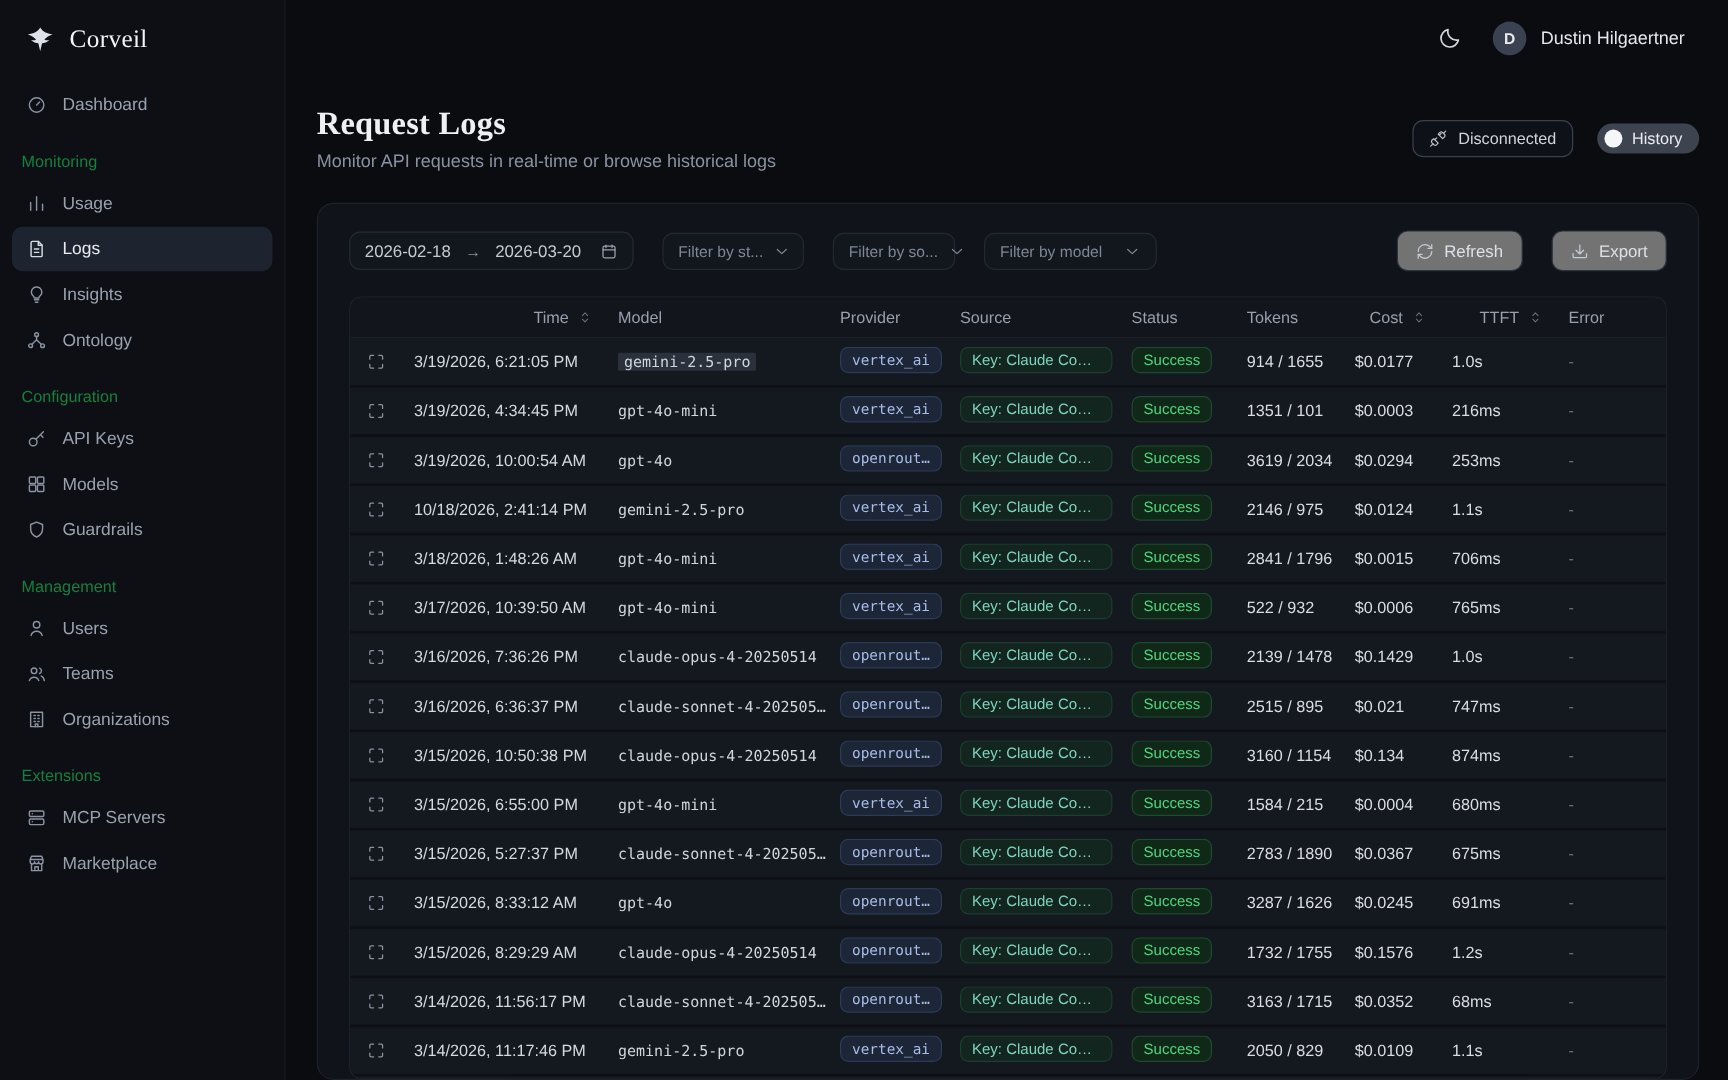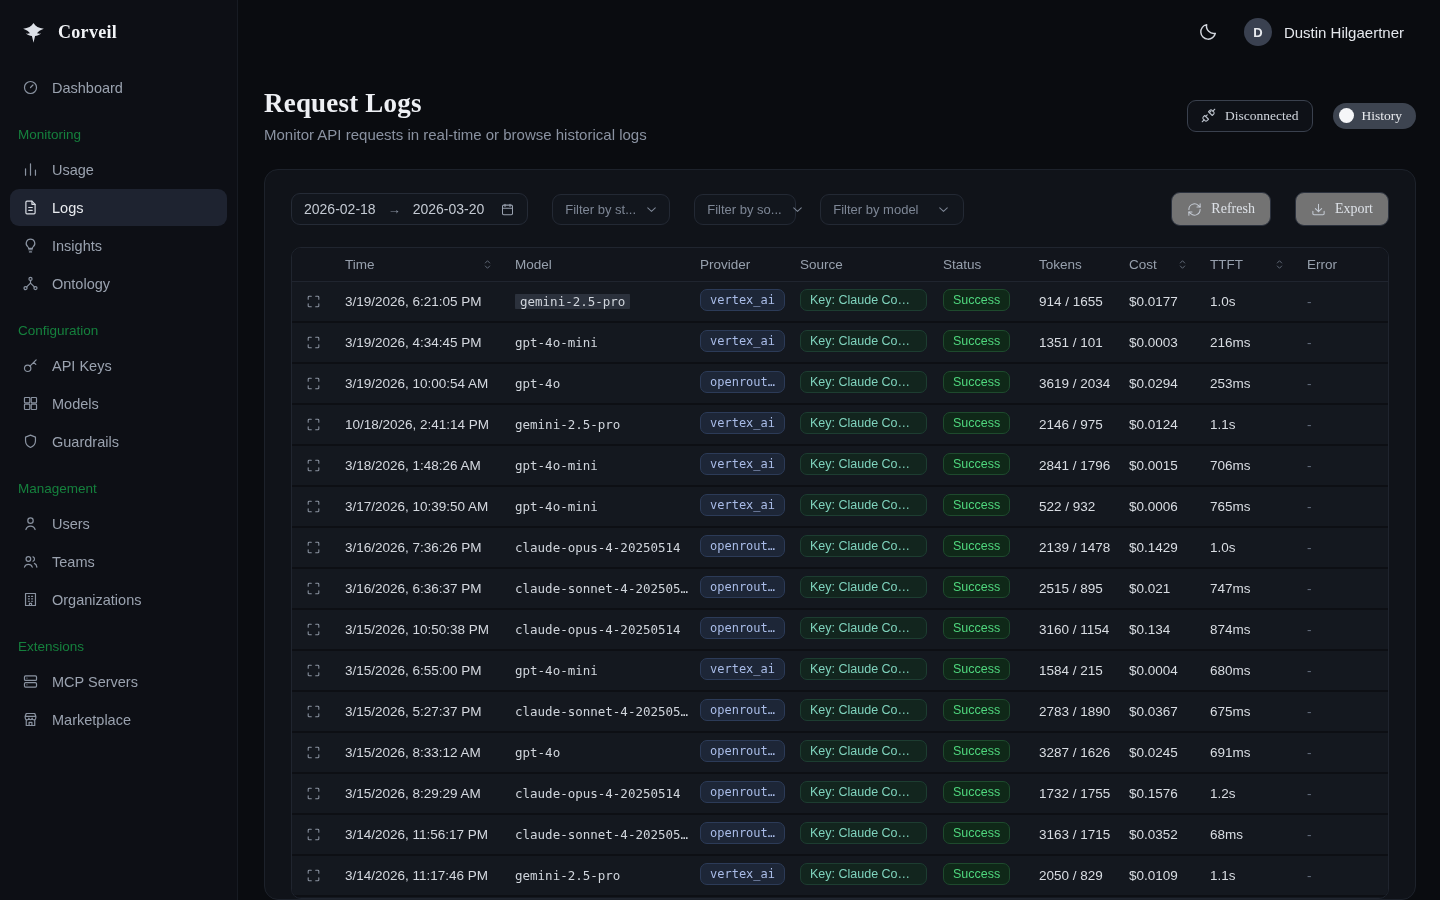--- a/index.html
+++ b/index.html
@@ -2,34 +2,34 @@
 <html><head>
 <meta charset="utf-8">
 <style>
   *{box-sizing:border-box}
   html,body{margin:0;padding:0}
   body{
     width:1440px;height:900px;overflow:hidden;display:flex;
     background:#0a0c10;color:#e5e7eb;
     font-family:"Liberation Sans",sans-serif;
   }
-  button{font-family:Liberation Serif, serif}
+  button{font-family:Liberation Sans, sans-serif}
 
   
   .ic{display:inline-flex;width:16px;height:16px;flex:none}
   .ic svg{width:100%;height:100%;display:block}
   .ic-logo{width:27px;height:27px;color:#dde1e8}
   .ic-md{width:20px;height:20px}
   .ic-sm{width:15px;height:15px}
   .ic-xs{width:13px;height:13px}
 
   
   aside{width:238px;min-width:238px;height:100%;background:#0d0f15;border-right:1px solid #171b23;display:flex;flex-direction:column}
   .logo-row{display:flex;align-items:center;gap:11px;padding:19px 20px 12px}
-  .brand{font-family:"Liberation Serif",serif;font-size:18px;font-weight:700;color:#f2f4f7;letter-spacing:.3px}
+  .brand{font-family:"Liberation Serif",serif;font-size:21px;font-weight:400;color:#f2f4f7;letter-spacing:.3px}
   nav{padding:10px 10px 0}
   .section-label{color:#15803d;font-size:13.5px;padding:20px 8px 8px}
   .nav-item{display:flex;align-items:center;gap:13px;padding:10px 12px;border-radius:9px;color:#9aa2af;font-size:14.5px;cursor:pointer;margin:1px 0}
   .nav-item .ic{width:17px;height:17px;color:#8a93a1}
   .nav-item.active{background:#1e2330;color:#e9ebef}
   .nav-item.active .ic{color:#d7dbe2}
 
   
   .main{flex:1;display:flex;flex-direction:column;min-width:0}
   .topbar{height:64px;display:flex;align-items:center;justify-content:flex-end;gap:22px;padding:0 36px;flex:none}
@@ -60,21 +60,21 @@
   .spacer{flex:1}
   .btn{display:flex;align-items:center;gap:9px;background:#737373;border:1px solid #2b313d;border-radius:9px;padding:8px 15px;font-size:14px;color:#dde1e7;cursor:pointer}
   .btn .ic{color:#c4cad3}
 
   
   .table-wrap{border:1px solid #20252f;border-radius:10px;overflow:hidden;flex:1;min-height:0}
   .grid-row{display:grid;grid-template-columns:42px 170px 185px 100px 143px 96px 90px 81px 97px minmax(0,1fr);align-items:center}
   .thead{background:#12151c;border-bottom:1px solid #20252f;height:34px;color:#97a0ad;font-size:13.5px}
   .th{display:flex;align-items:center;gap:7px;padding-left:11px;overflow:hidden}
   .th:first-child{padding-left:0}
-  .th.sortable{justify-content:space-between;padding-right:10px;cursor:pointer}
+  .th.sortable{justify-content:flex-end;padding-right:10px;cursor:pointer}
   .th .ic{color:#646d7b}
   .tr{background:#14181f;border-bottom:2px solid #0d0f14;height:41px;font-size:13.5px;color:#d9dde3}
   .td{padding-left:11px;white-space:nowrap;overflow:hidden}
   .td.time{color:#d4d8df}
   .td.model{font-family:"DejaVu Sans Mono","Liberation Mono",monospace;font-size:12.5px;color:#d0d5dc}
   .chip{background:#2b313c;border-radius:4px;padding:2px 5px}
   .expand{width:100%;display:flex;justify-content:center;background:none;border:none;color:#8a93a1;cursor:pointer;padding:0}
   .badge{display:inline-block;border-radius:7px;padding:3px 9px;font-size:12.5px;white-space:nowrap;max-width:96%;overflow:hidden;text-overflow:ellipsis}
   .badge-provider{font-family:"DejaVu Sans Mono","Liberation Mono",monospace;font-size:12px;background:#1d2637;color:#a9bce8;border:1px solid #2c3b58}
   .badge-source{background:#12251e;color:#7fd3bd;border:1px solid #1d3d31}

